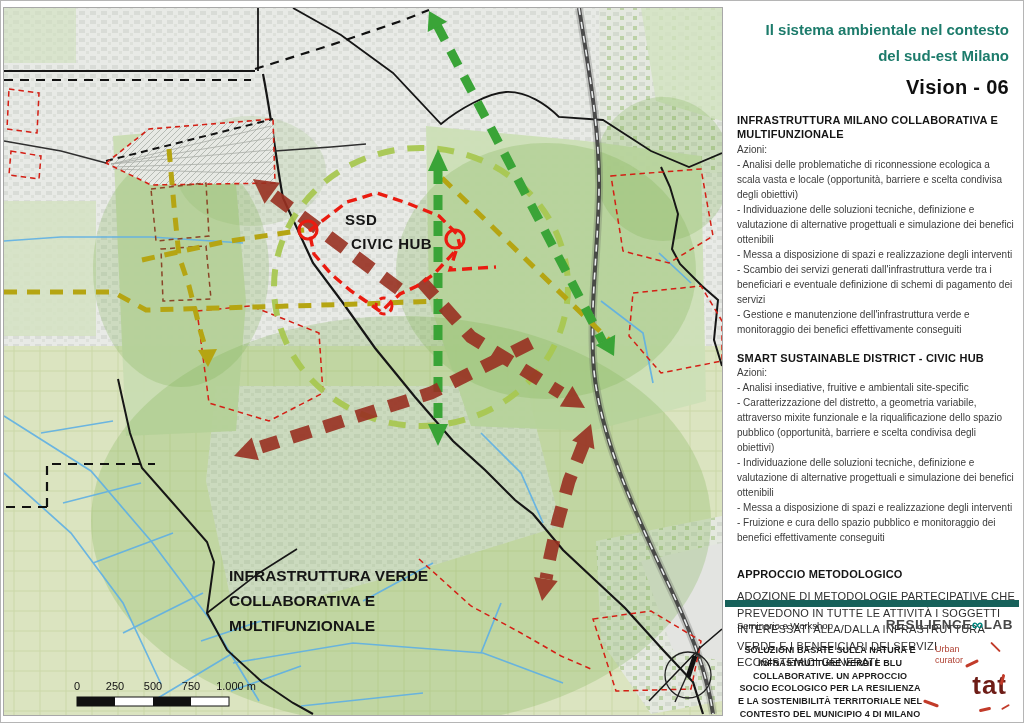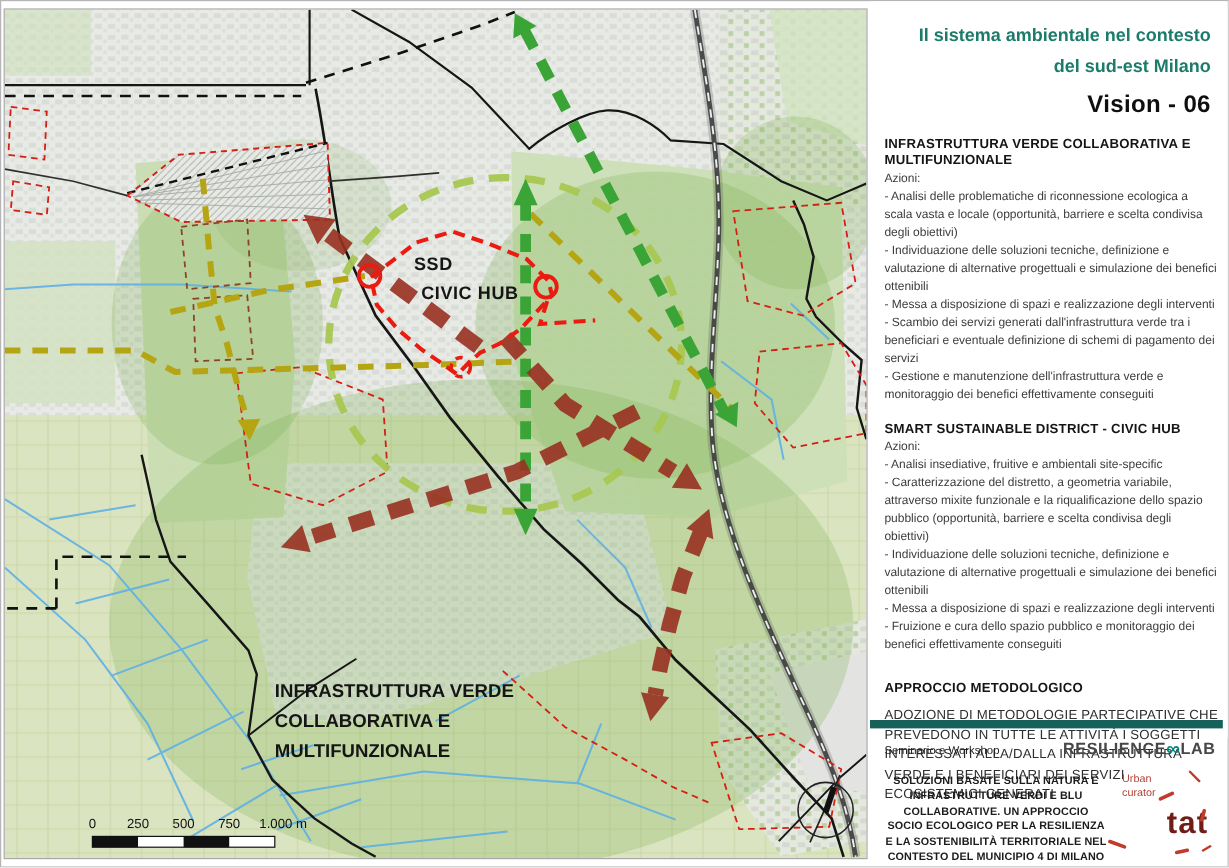--- a/index.html
+++ b/index.html
@@ -216,21 +216,21 @@
   <div class="panel">
 
     <div class="title-block">
       <div class="t1">Il sistema ambientale nel contesto</div>
       <div class="t1">del sud-est Milano</div>
       <div class="vision">Vision - 06</div>
     </div>
 
     <div class="sections">
       <div class="sec sec1">
-        <div class="h">INFRASTRUTTURA VERDE COLLABORATIVA E MULTIFUNZIONALE</div>
+        <div class="h">INFRASTRUTTURA MILANO COLLABORATIVA E MULTIFUNZIONALE</div>
         <div class="azioni">Azioni:</div>
         <div class="item">- Analisi delle problematiche di riconnessione ecologica a scala vasta e locale (opportunità, barriere e scelta condivisa degli obiettivi)</div>
         <div class="item">- Individuazione delle soluzioni tecniche, definizione e valutazione di alternative progettuali e simulazione dei benefici ottenibili</div>
         <div class="item">- Messa a disposizione di spazi e realizzazione degli interventi</div>
         <div class="item">- Scambio dei servizi generati dall'infrastruttura verde tra i beneficiari e eventuale definizione di schemi di pagamento dei servizi</div>
         <div class="item">- Gestione e manutenzione dell'infrastruttura verde e monitoraggio dei benefici effettivamente conseguiti</div>
       </div>
 
       <div class="sec sec2">
         <div class="h">SMART SUSTAINABLE DISTRICT - CIVIC HUB</div>

